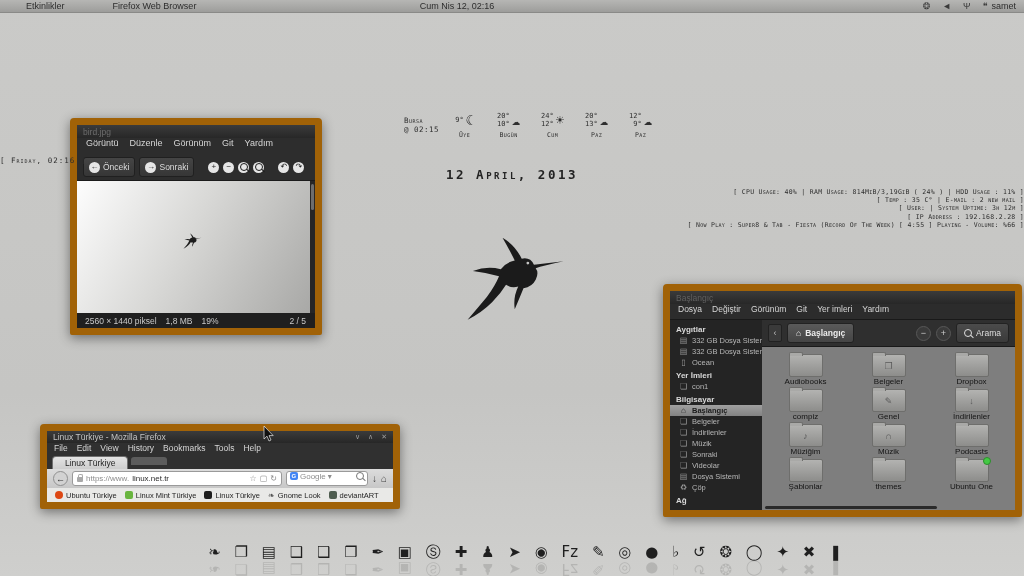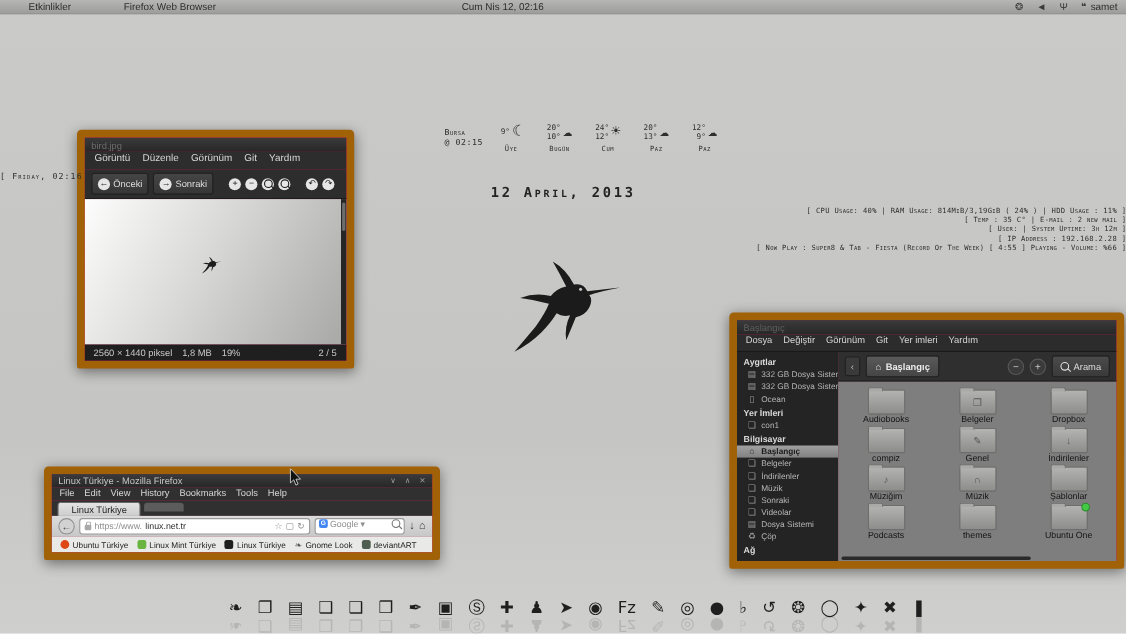--- a/index.html
+++ b/index.html
@@ -461,27 +461,27 @@
         <div class="cell">
           <span class="fold">
               <span>∩</span>
             </span>
           <span>Müzik</span>
           </div>
         <div class="cell">
           <span class="fold">
               <span></span>
             </span>
+          <span>Podcasts</span>
+          </div>
+        <div class="cell">
+          <span class="fold">
+              <span></span>
+            </span>
           <span>Şablonlar</span>
-          </div>
-        <div class="cell">
-          <span class="fold">
-              <span></span>
-            </span>
-          <span>Podcasts</span>
           </div>
         <div class="cell">
           <span class="fold">
               <span></span>
             </span>
           <span>themes</span>
           </div>
         <div class="cell">
           <span class="fold">
               <span></span>

